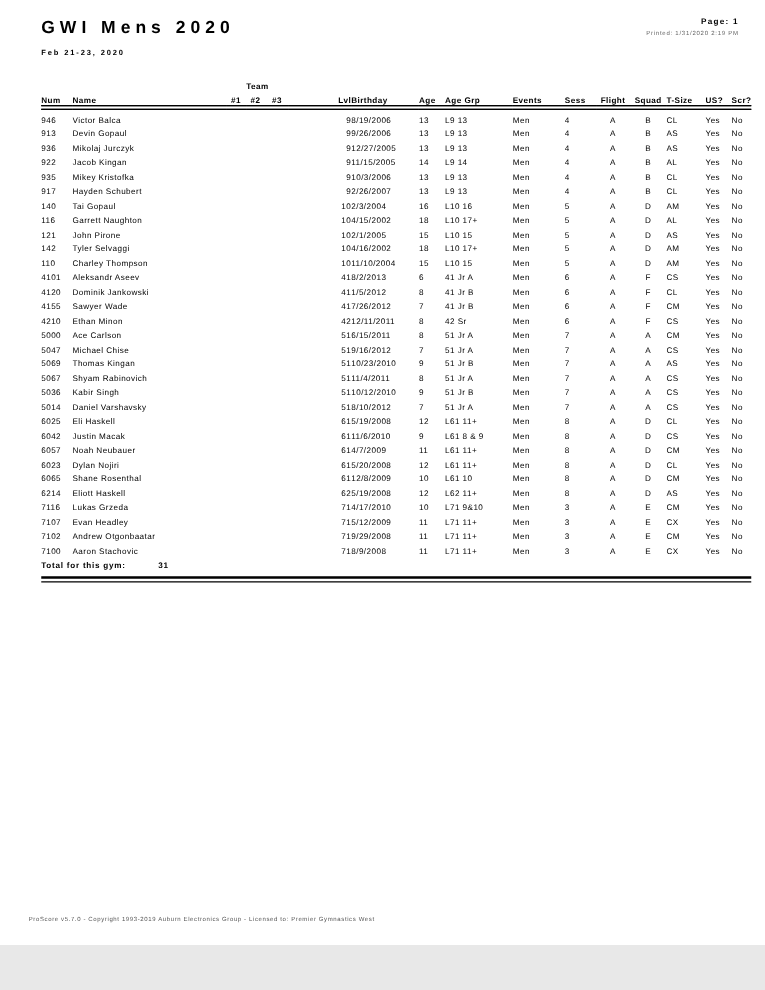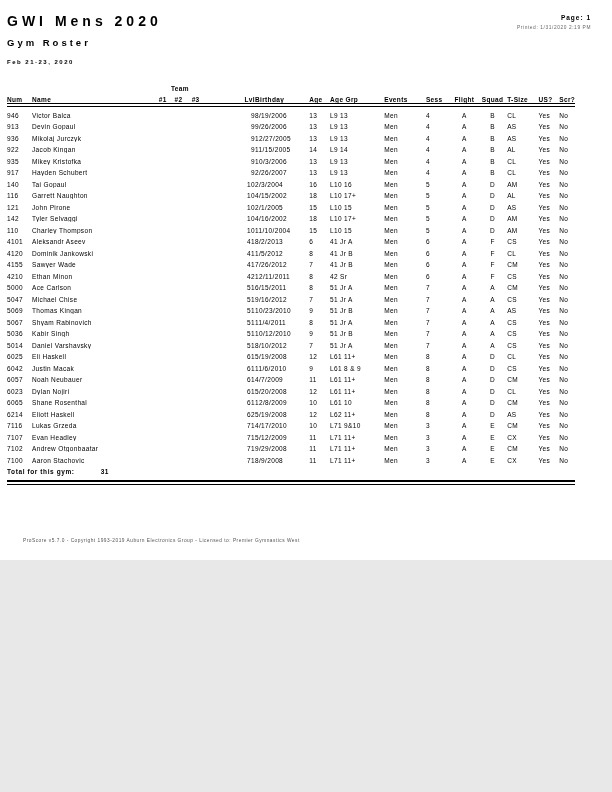--- a/index.html
+++ b/index.html
@@ -1,23 +1,23 @@
 <!DOCTYPE html>
 <html><head>
 <meta charset="utf-8">
 <style>
   html,body { margin:0; padding:0; background:#e8e8e8; }
   .page {
     position: relative;
-    width: 612px; height: 560px;
+    width: 612px; height: 756px;
     background: #ffffff;
     font-family: "Liberation Sans", sans-serif;
     color: #000;
     box-sizing: border-box;
-    padding: 14px 21px 0 7px;
+    padding: 14px 21px 0 33px;
     overflow: hidden;
   }
   
   .report-header { position: relative; }
   .title {
     font-size: 14px; font-weight: bold; letter-spacing: 4px;
     line-height: 15px;
   }
   .subtitle {
     font-size: 9.5px; font-weight: bold; letter-spacing: 3px;
@@ -71,21 +71,20 @@
     font-size: 4.8px; color: #555; letter-spacing: 0.5px;
   }
 </style>
 </head>
 <body>
 
 <div class="page">
 
   <div class="report-header">
     <div class="title">GWI Mens 2020</div>
-    <div class="subtitle">Gym Roster</div>
     <div class="date-range">Feb 21-23, 2020</div>
     <div class="page-info">
       <div class="page-num">Page: 1</div>
       <div class="printed">Printed: 1/31/2020 2:19 PM</div>
     </div>
   </div>
 
   <table class="roster">
     <colgroup>
       <col style="width:24px">

